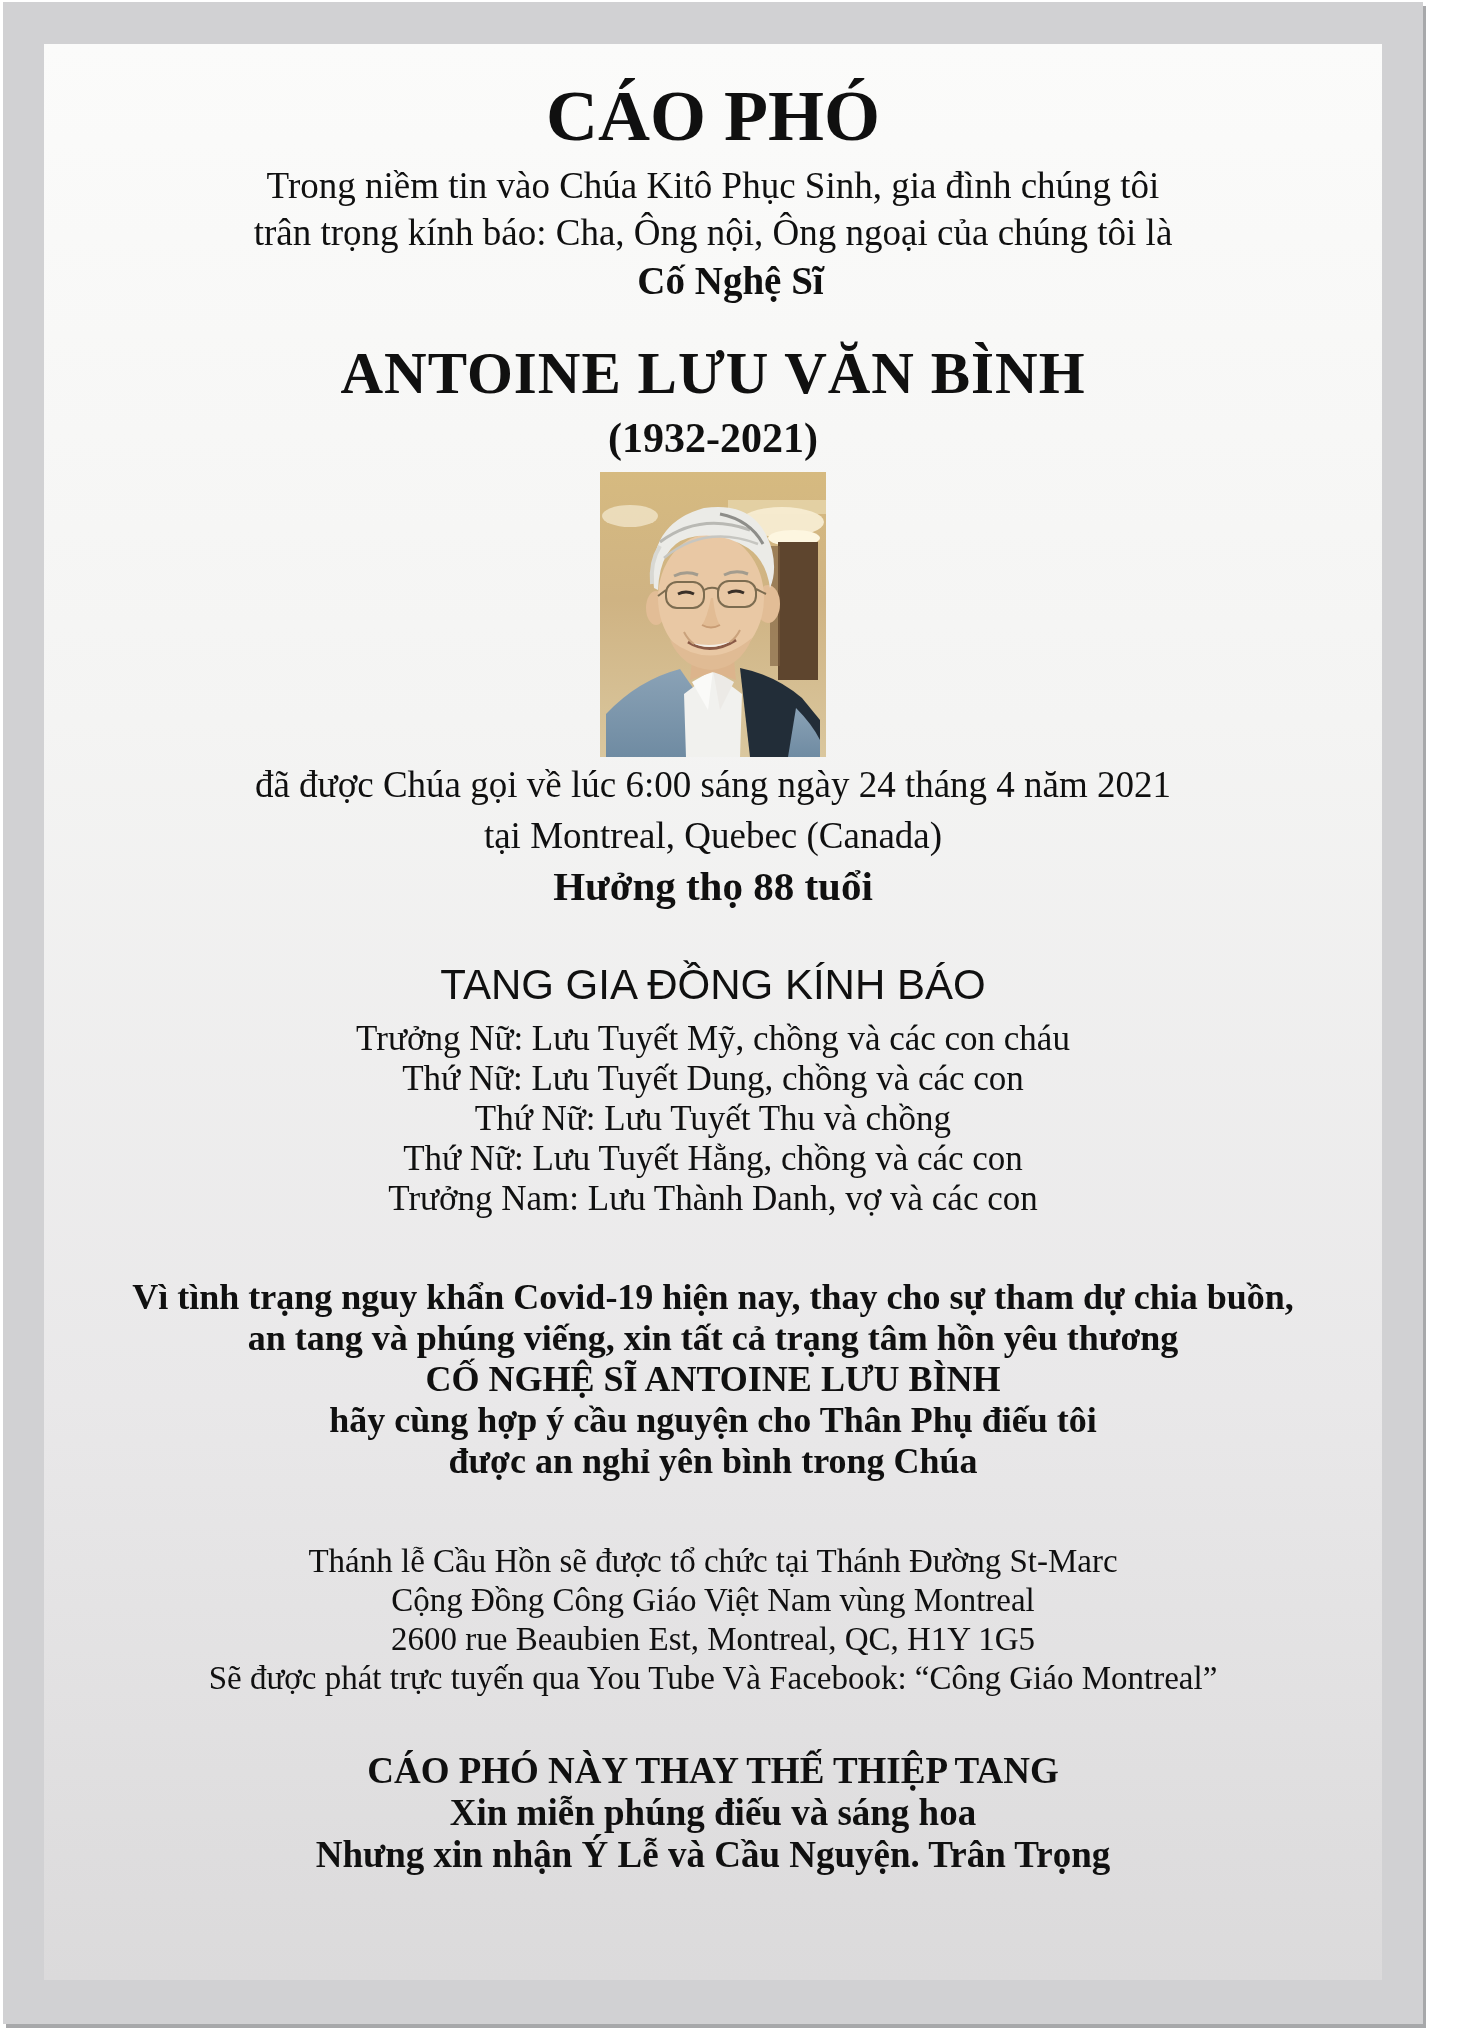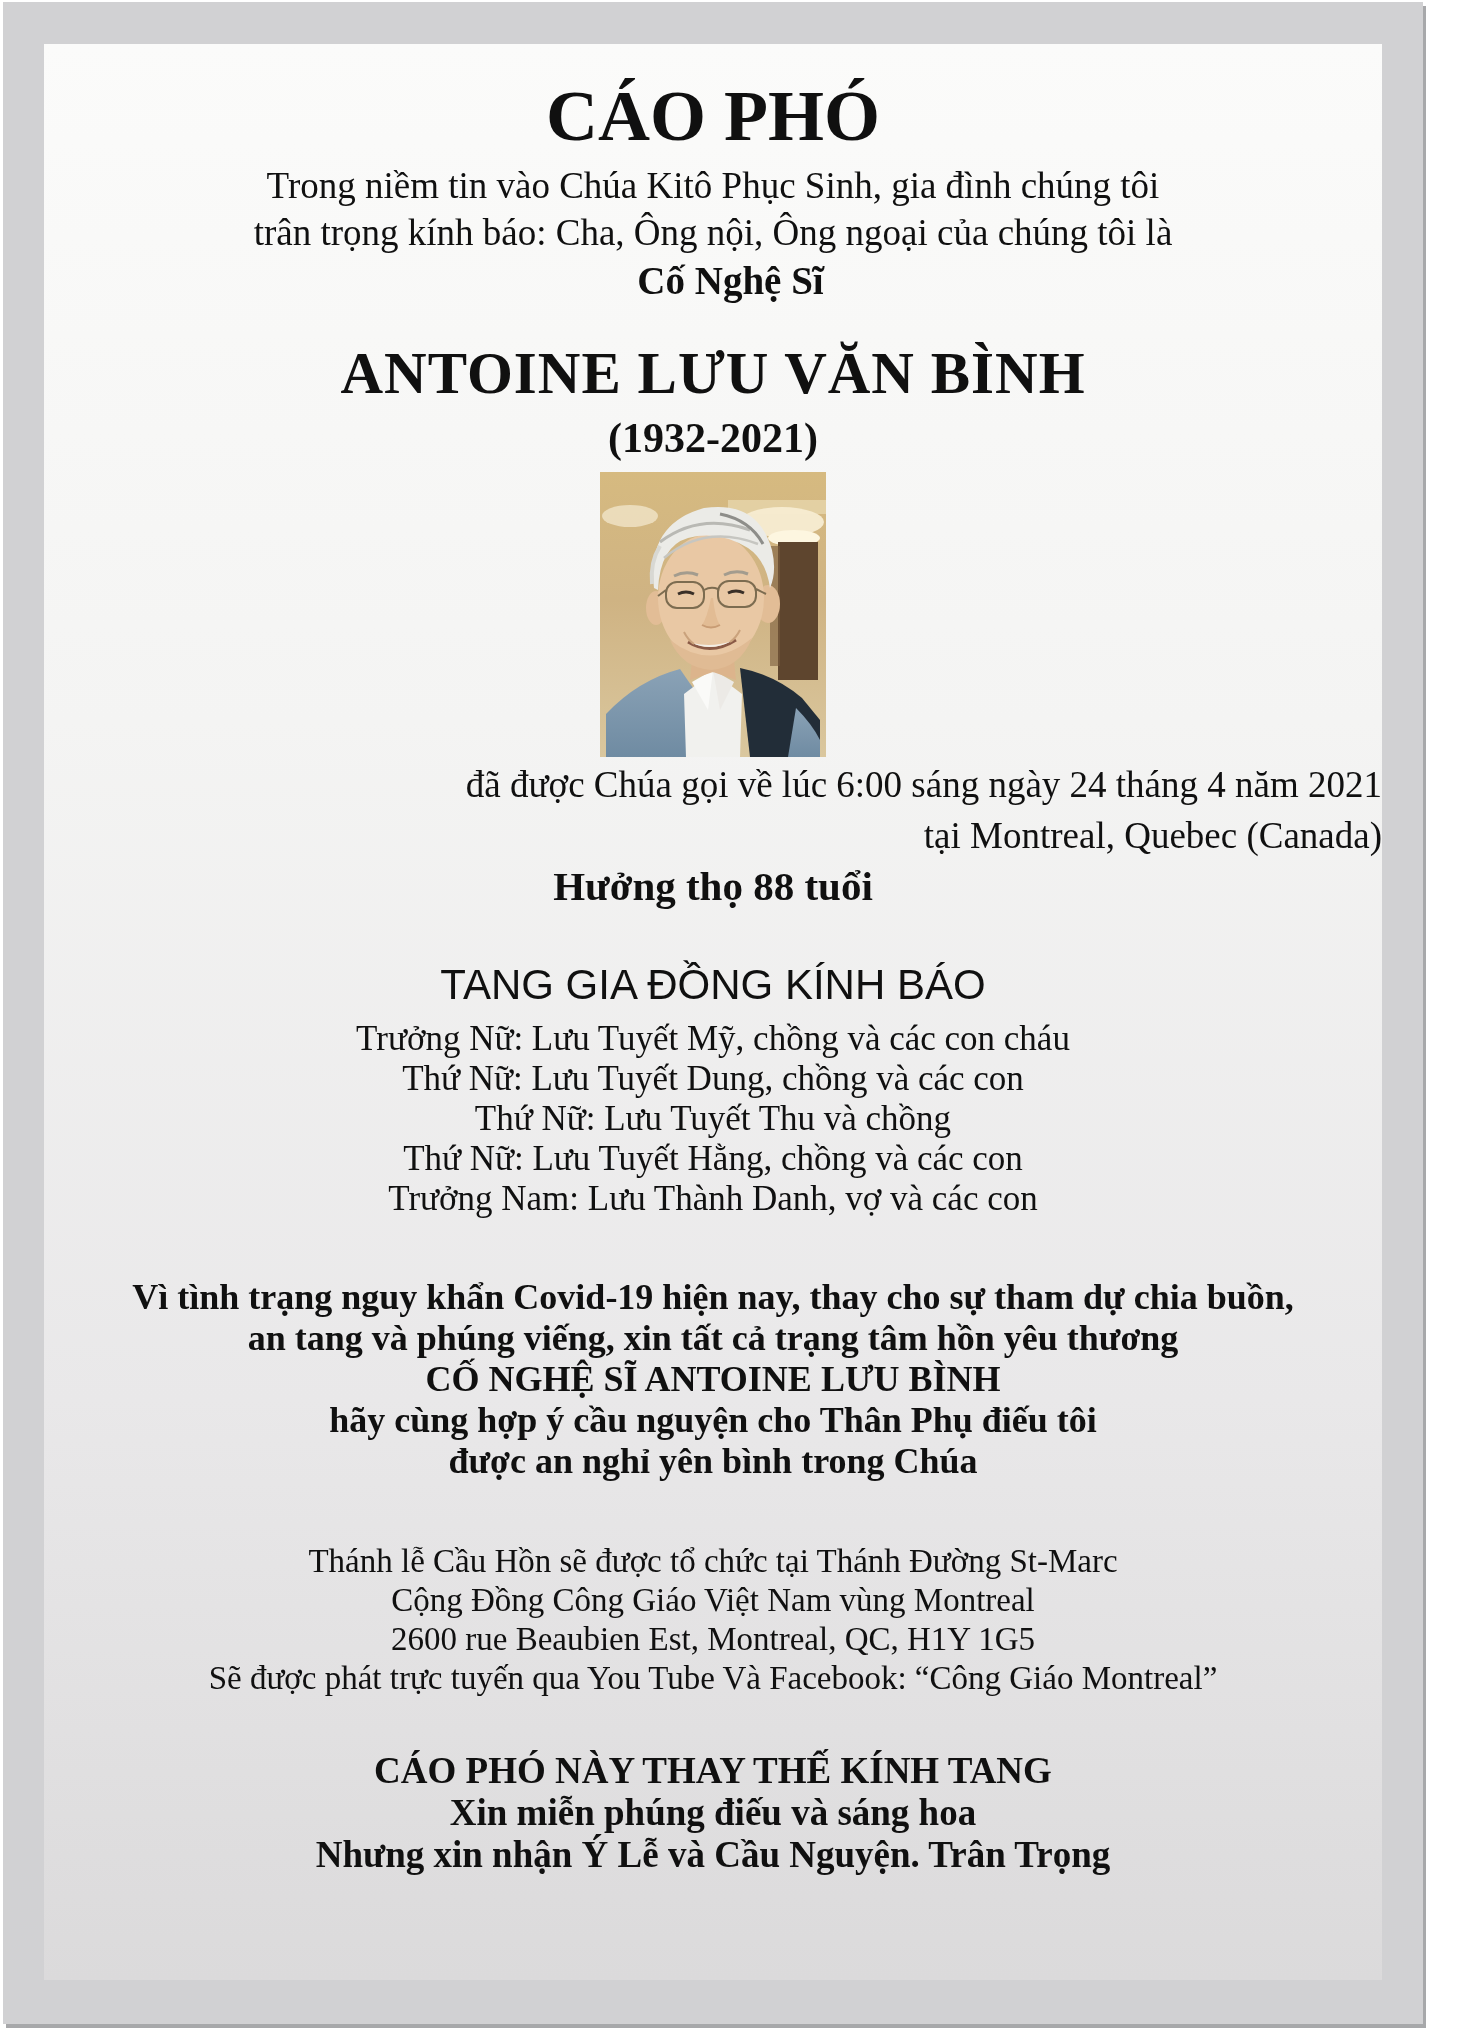--- a/index.html
+++ b/index.html
@@ -18,21 +18,21 @@
     text-align:center;
   }
   .pad{padding-top:26px;}
   .title{font-size:72px;font-weight:bold;line-height:92px;}
   .intro{font-size:37px;line-height:47px;}
   .honorific{font-size:39px;font-weight:bold;line-height:50px;padding-left:35px;}
   .name{font-size:59px;font-weight:bold;line-height:74px;margin-top:30px;letter-spacing:1px;}
   .years{font-size:42px;font-weight:bold;line-height:56px;}
   .photo-wrap{width:226px;height:285px;margin:6px auto 0 auto;display:block;}
   .photo-wrap svg{display:block;width:226px;height:285px;}
-  .death{font-size:37px;line-height:47px;margin-top:4px;text-align:right;}
+  .death{font-size:37px;line-height:47px;margin-top:4px;}
   .age{font-size:41px;font-weight:bold;line-height:54px;}
   .fam-heading{font-family:"Liberation Sans", sans-serif;font-size:42px;line-height:52px;margin-top:46px;letter-spacing:0px;}
   .members{margin-top:8px;}
   .member{font-size:35px;line-height:40px;}
   .covid{margin-top:58px;font-weight:bold;}
   .covid div{font-size:36px;line-height:41px;}
   .mass{margin-top:60px;}
   .mass div{font-size:33px;line-height:39px;}
   .closing{margin-top:52px;font-weight:bold;}
   .closing div{font-size:37px;line-height:42px;}
@@ -138,19 +138,19 @@
     </div>
 
     <div class="mass">
       <div>Thánh lễ Cầu Hồn sẽ được tổ chức tại Thánh Đường St-Marc</div>
       <div>Cộng Đồng Công Giáo Việt Nam vùng Montreal</div>
       <div>2600 rue Beaubien Est, Montreal, QC, H1Y 1G5</div>
       <div>Sẽ được phát trực tuyến qua You Tube Và Facebook: “Công Giáo Montreal”</div>
     </div>
 
     <div class="closing">
-      <div>CÁO PHÓ NÀY THAY THẾ KÍNH TANG</div>
+      <div>CÁO PHÓ NÀY THAY THẾ THIỆP TANG</div>
       <div>Xin miễn phúng điếu và sáng hoa</div>
       <div>Nhưng xin nhận Ý Lễ và Cầu Nguyện. Trân Trọng</div>
     </div>
 
   </div>
 </div>
 
 </body></html>

